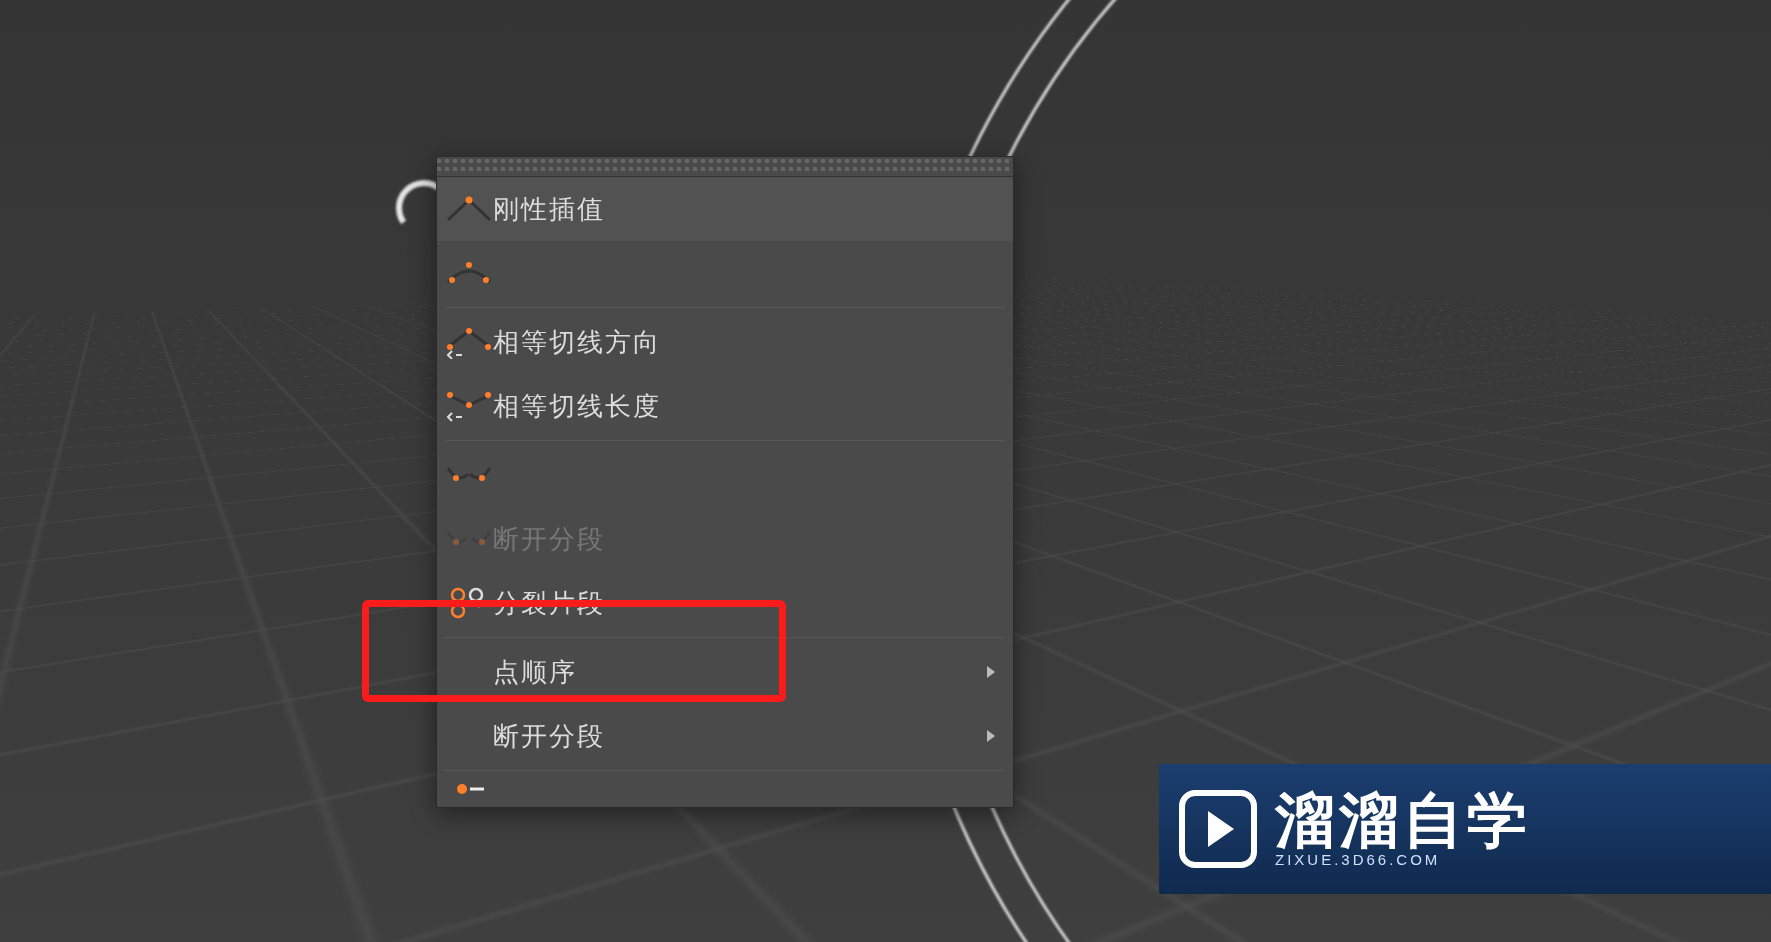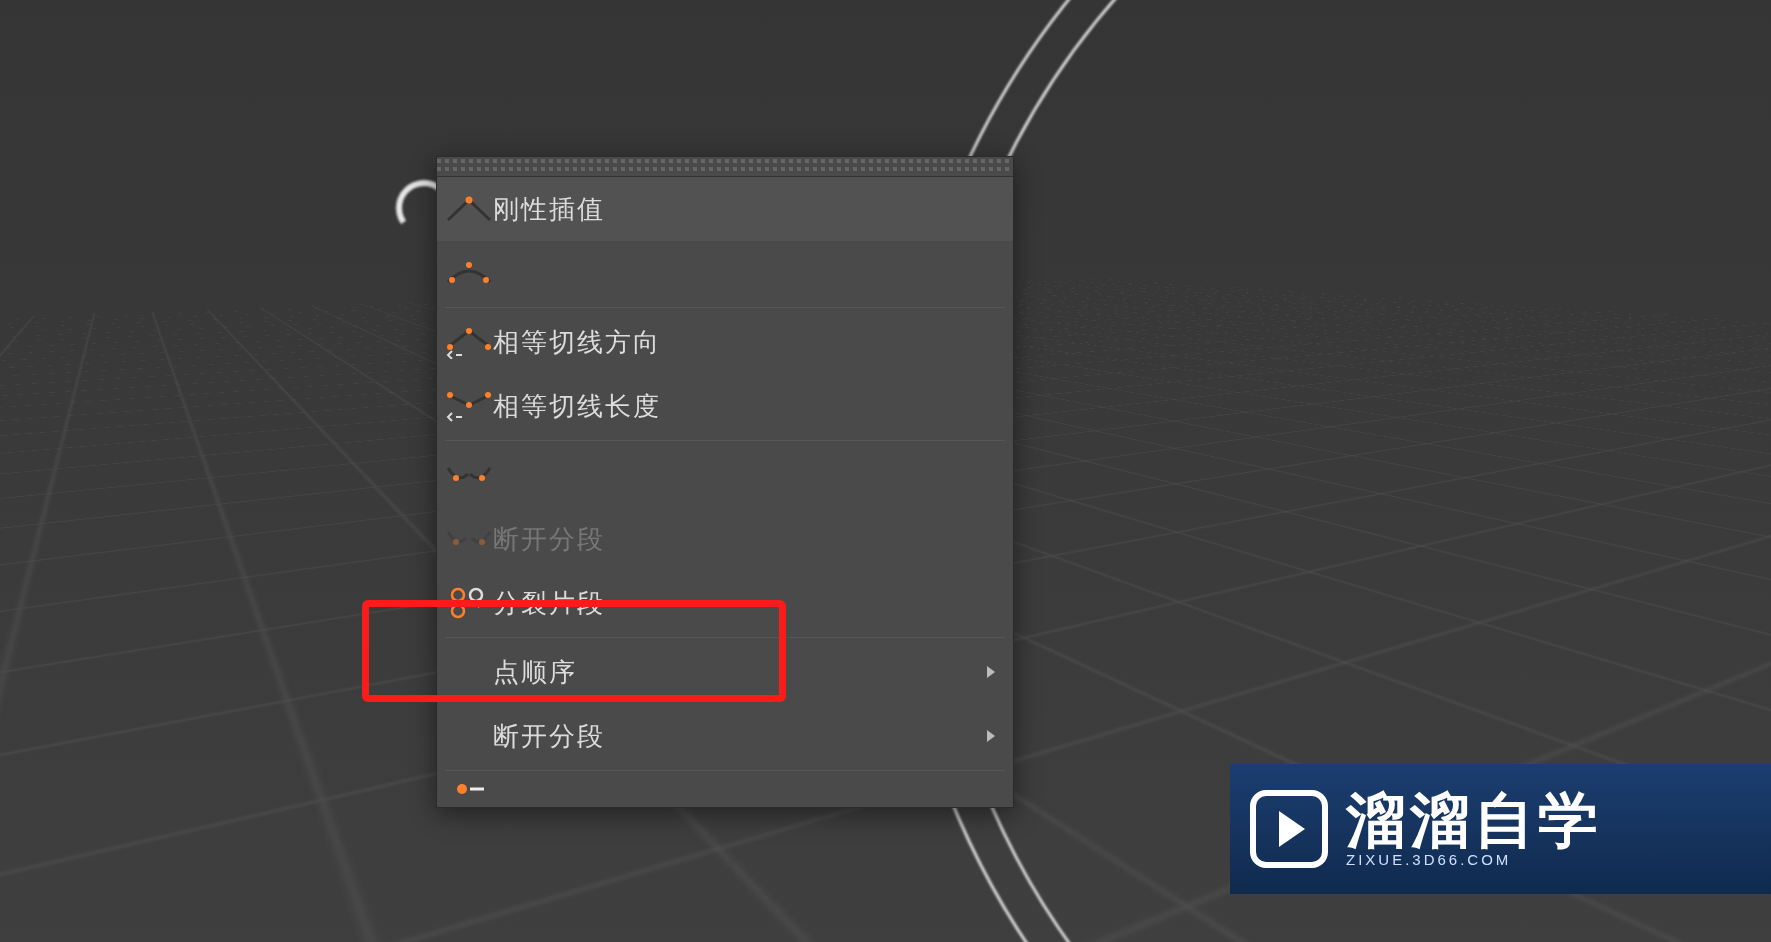--- a/index.html
+++ b/index.html
@@ -126,21 +126,21 @@
       border-radius: 6px;
       pointer-events: none;
     }
 
     
     .watermark {
       position: absolute;
       right: 0;
       bottom: 48px;
       height: 130px;
-      width: 541px;
+      width: 612px;
       background: linear-gradient(180deg, #1b3e70 0%, #102a4e 100%);
       display: flex;
       align-items: center;
       padding-left: 20px;
       gap: 18px;
       color: #fff;
     }
     .watermark .play-badge {
       width: 78px; height: 78px;
       border: 6px solid #fff;

